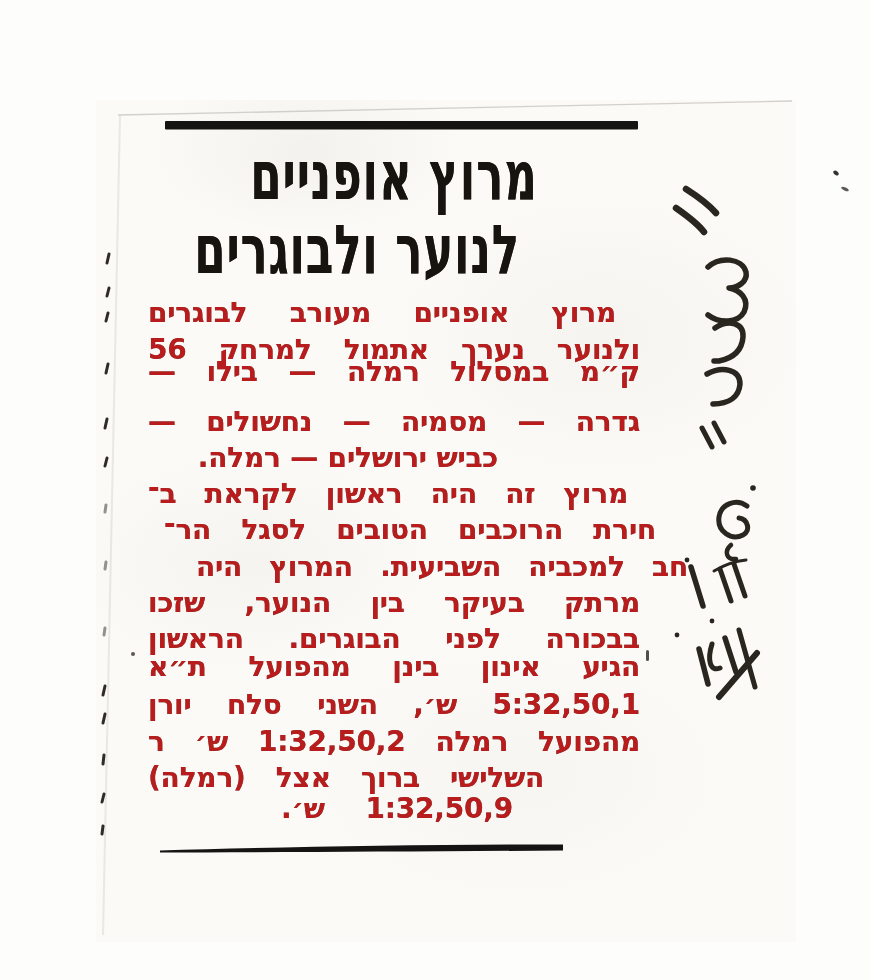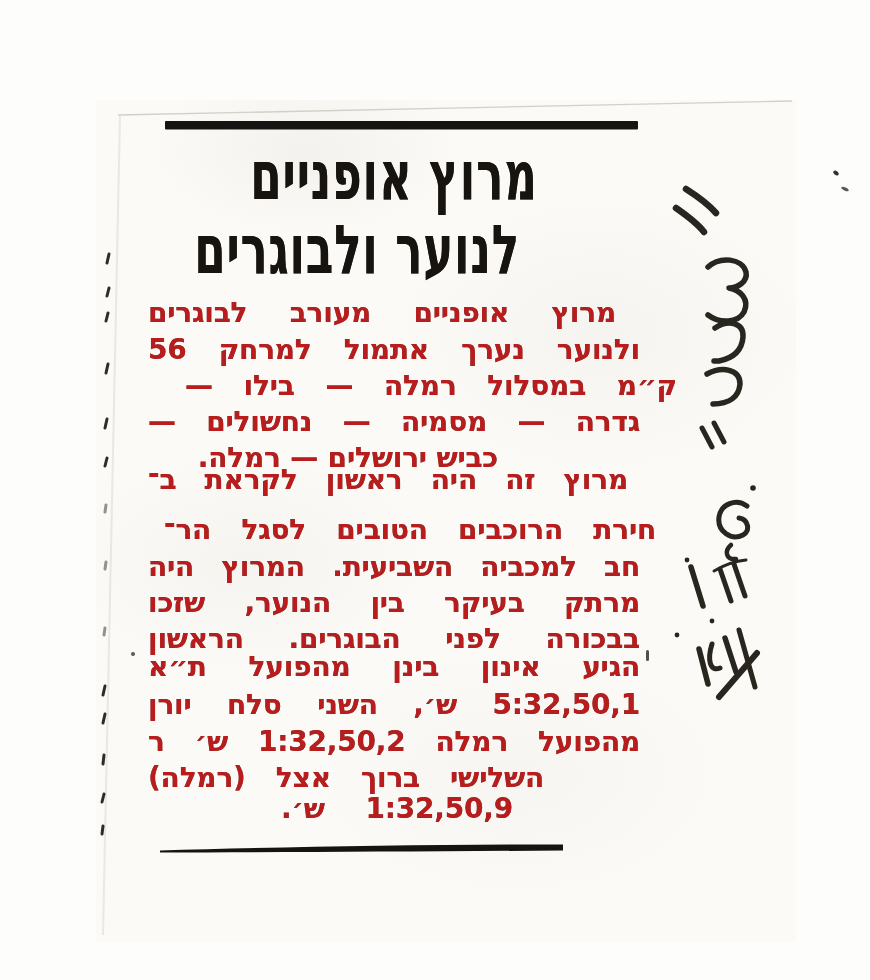--- a/index.html
+++ b/index.html
@@ -104,29 +104,29 @@
   <span class="sr">14.II.65</span>
 
   <div>
     <div class="hl" style="left:174px;top:144px;">מרוץ אופניים</div>
     <div class="hl" style="left:137px;top:218px;">לנוער ולבוגרים</div>
   </div>
 
   <div>
     <div class="bl" style="top:297px;padding-right:24px;width:468px;">מרוץ אופניים מעורב לבוגרים</div>
     <div class="bl" style="top:334px;">ולנוער נערך אתמול למרחק 56</div>
-    <div class="bl" style="top:370px;margin-left:37px;">ק״מ במסלול רמלה — בילו —</div>
+    <div class="bl" style="top:356px;">ק״מ במסלול רמלה — בילו —</div>
     <div class="bl" style="top:406px;">גדרה — מסמיה — נחשולים —</div>
     <div class="bl" style="top:442px;left:238px;width:260px;">כביש ירושלים — רמלה.</div>
   </div>
 
   <div>
-    <div class="bl" style="top:464px;padding-right:12px;width:480px;">מרוץ זה היה ראשון לקראת ב־</div>
+    <div class="bl" style="top:478px;padding-right:12px;width:480px;">מרוץ זה היה ראשון לקראת ב־</div>
     <div class="bl" style="top:514px;margin-left:16px;">חירת הרוכבים הטובים לסגל הר־</div>
-    <div class="bl" style="top:551px;">חב למכביה השביעית. המרוץ היה</div>
+    <div class="bl" style="top:551px;margin-left:48px;">חב למכביה השביעית. המרוץ היה</div>
     <div class="bl" style="top:587px;">מרתק בעיקר בין הנוער, שזכו</div>
     <div class="bl" style="top:623px;">בבכורה לפני הבוגרים. הראשון</div>
     <div class="bl" style="top:651px;">הגיע אינון בינן מהפועל ת״א</div>
     <div class="bl" style="top:689px;">5:32,50,1 ש׳, השני סלח יורן</div>
     <div class="bl" style="top:726px;">מהפועל רמלה 1:32,50,2 ש׳ ר</div>
     <div class="bl" style="top:762px;width:396px;">השלישי ברוך אצל (רמלה)</div>
     <div class="bl" style="top:793px;left:281px;width:232px;">1:32,50,9 ש׳.</div>
   </div>
 
 </div>

